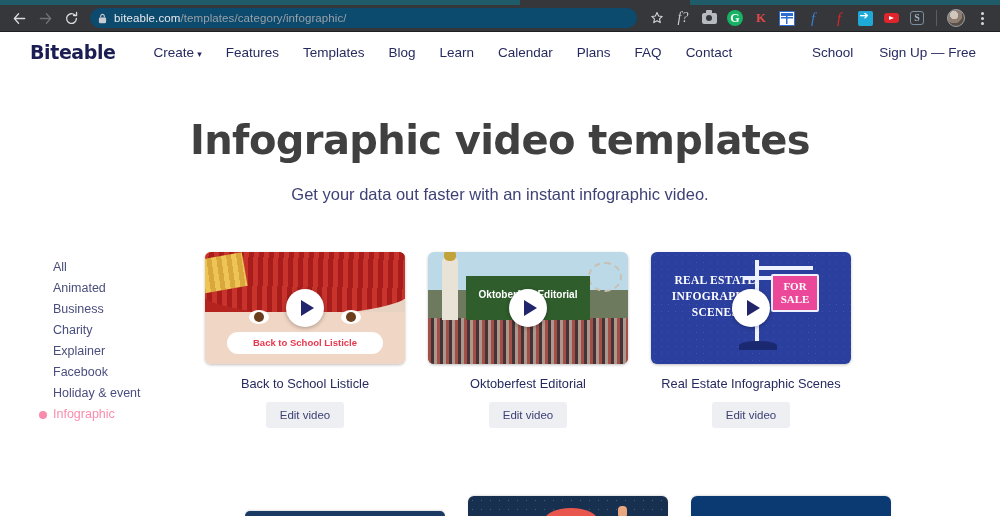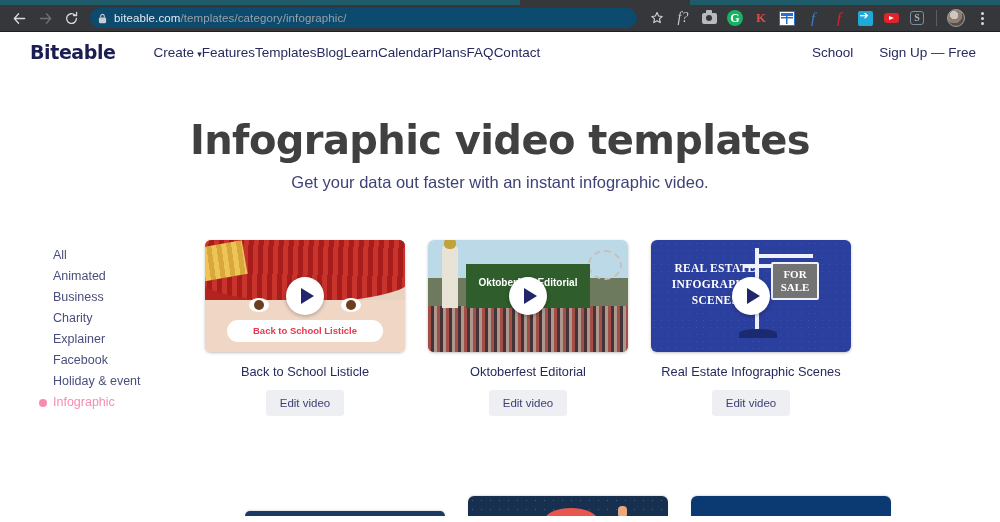--- a/index.html
+++ b/index.html
@@ -109,35 +109,35 @@
 
   #site-nav {
     height: 40px; display:flex; align-items:center;
     padding: 0 24px 0 30px;
   }
   #brand {
     font-size: 19px; font-weight: bold; color:#1b1d53;
     letter-spacing:-.4px; margin-right: 38px;
     font-family:"DejaVu Sans", sans-serif;
   }
-  #nav-links { display:flex; align-items:center; }
+  #nav-links { display:flex; align-items:center; gap: 24px; }
   .nav-link {
     font-size: 13.5px; color:#262a5e; white-space:nowrap;
     font-family:"Liberation Sans", sans-serif;
   }
   .nav-link .caret { font-size: 9px; margin-left: 3px; display:inline-block; }
   #nav-right { margin-left:auto; display:flex; align-items:center; gap: 26px; }
 
   #hero { text-align:center; padding-top: 45px; }
   #hero-title {
     font-size: 40px; font-weight:bold; color:#404040;
     letter-spacing:-.6px; font-family:"DejaVu Sans", sans-serif;
   }
   #hero-sub {
-    margin-top: 10px; font-size: 16.5px; color:#3e4276;
+    margin-top: 22px; font-size: 16.5px; color:#3e4276;
     font-family:"Liberation Sans", sans-serif;
   }
 
   #content { display:flex; padding: 48px 0 0 0; }
 
   #sidebar { width: 200px; padding-left: 53px; padding-top: 5px; flex:none; }
   .cat {
     position:relative;
     font-size: 12.5px; line-height: 21px; color:#4a4e7d;
     white-space:nowrap; font-family:"Liberation Sans", sans-serif;
@@ -261,21 +261,21 @@
     position:absolute; left:8px; top:20px; width:112px;
     color:#fff; font-size:11.5px; font-weight:bold; line-height:16px;
     text-align:center; letter-spacing:.3px;
     font-family:"Liberation Serif", serif;
   }
   .th-real .post { position:absolute; left:104px; top:8px; width:4px; height:86px; background:#eef2ff; }
   .th-real .arm  { position:absolute; left:104px; top:14px; width:58px; height:4px; background:#eef2ff; }
   .th-real .cross{ position:absolute; left:92px; top:24px; width:28px; height:4px; background:#eef2ff; }
   .th-real .sign {
     position:absolute; left:120px; top:22px; width:48px; height:38px;
-    background:#737373; border:2.5px solid #eef2ff; border-radius:2px;
+    background:#ec4899; border:2.5px solid #eef2ff; border-radius:2px;
     color:#fff; font-size:11px; font-weight:bold; line-height:13px;
     text-align:center; padding-top:4px;
     font-family:"Liberation Serif", serif;
   }
   .th-real .base {
     position:absolute; left:88px; bottom:14px; width:38px; height:9px;
     background:#1b2a70; border-radius:50% 50% 0 0;
   }
 
   

